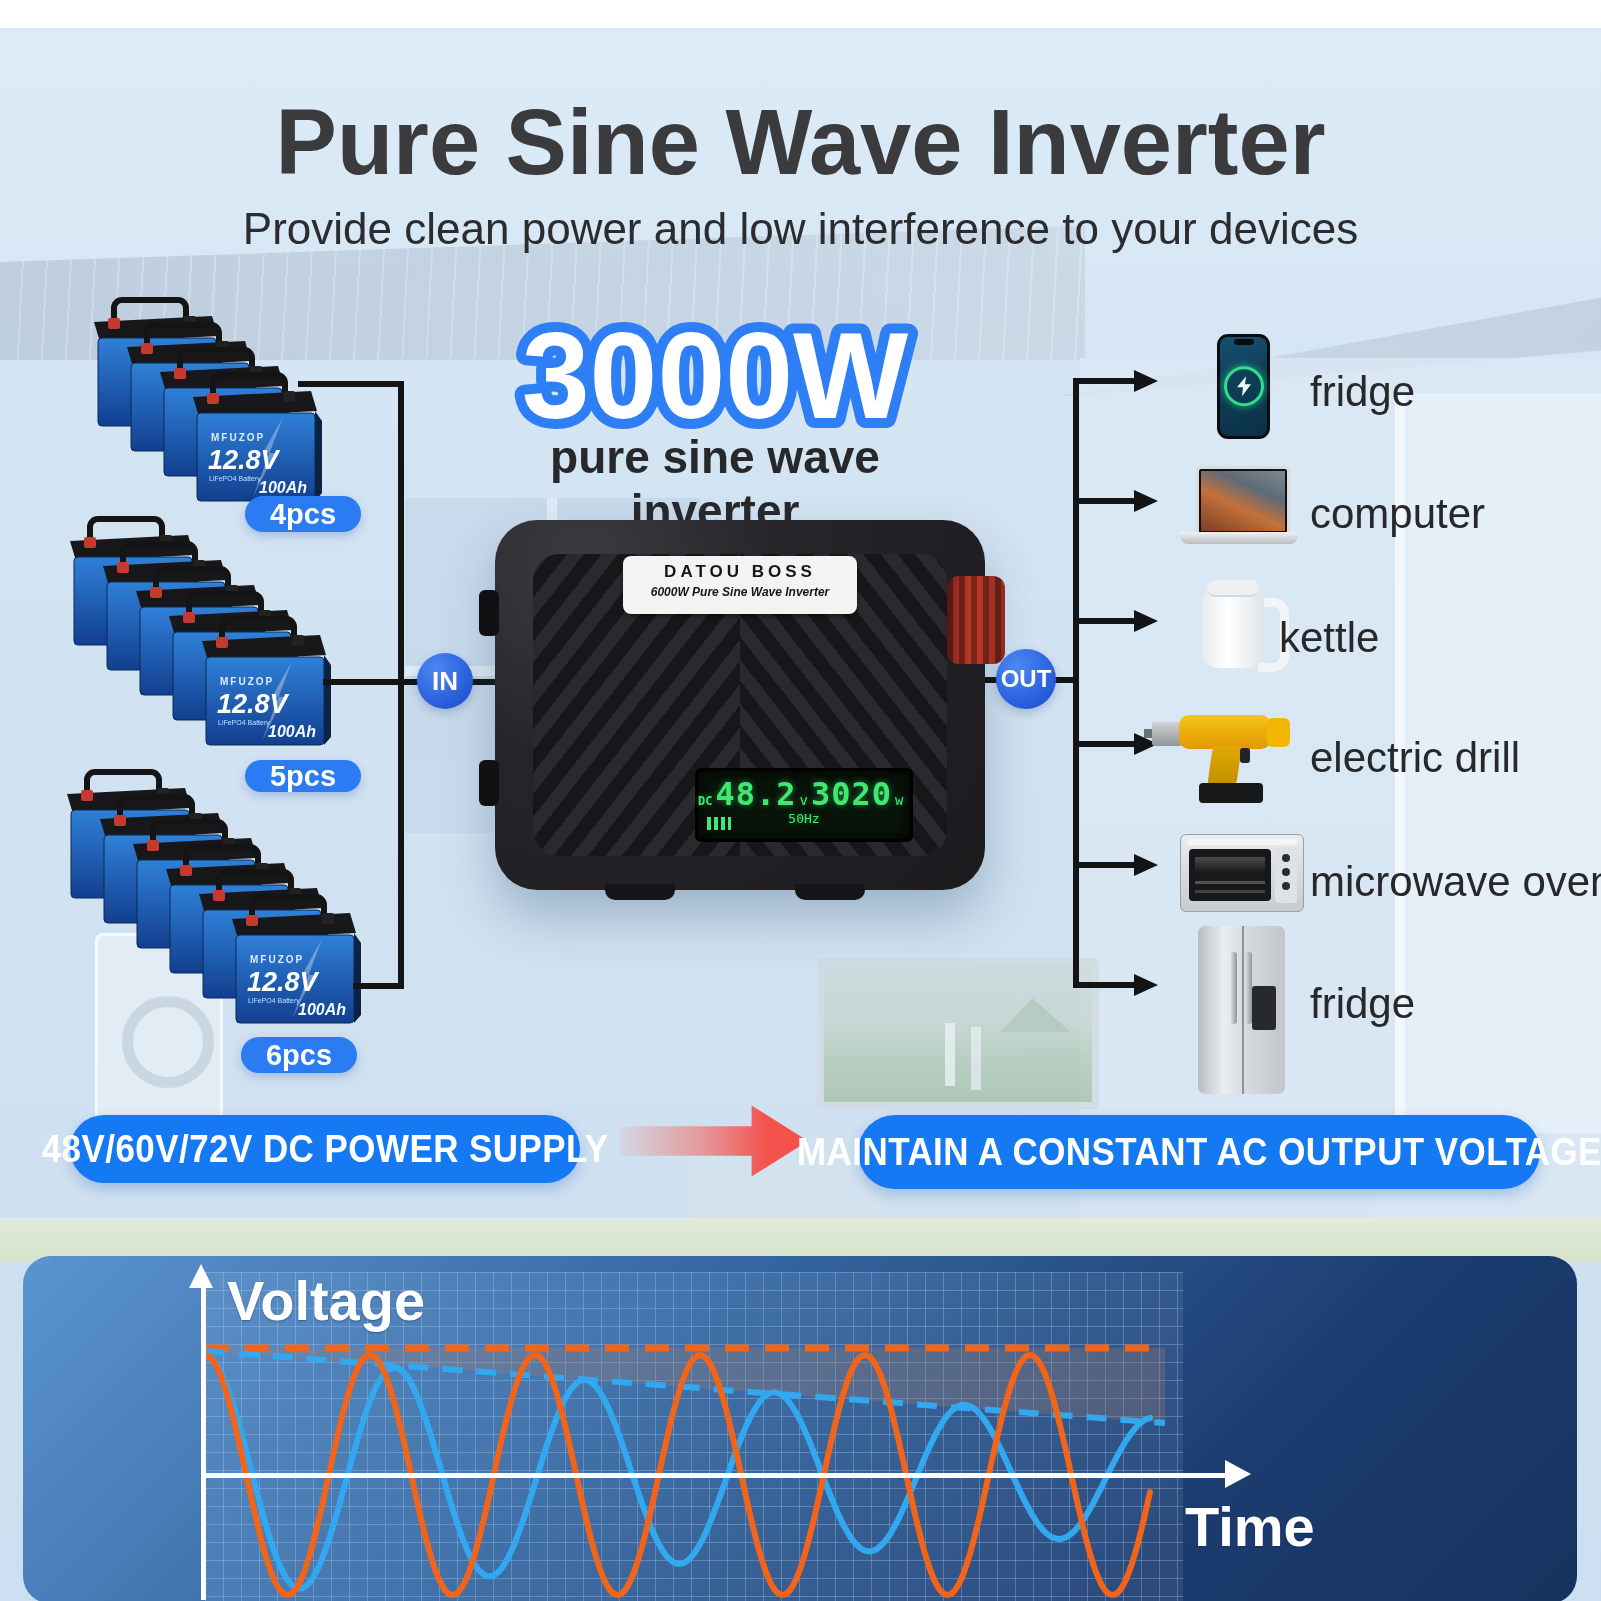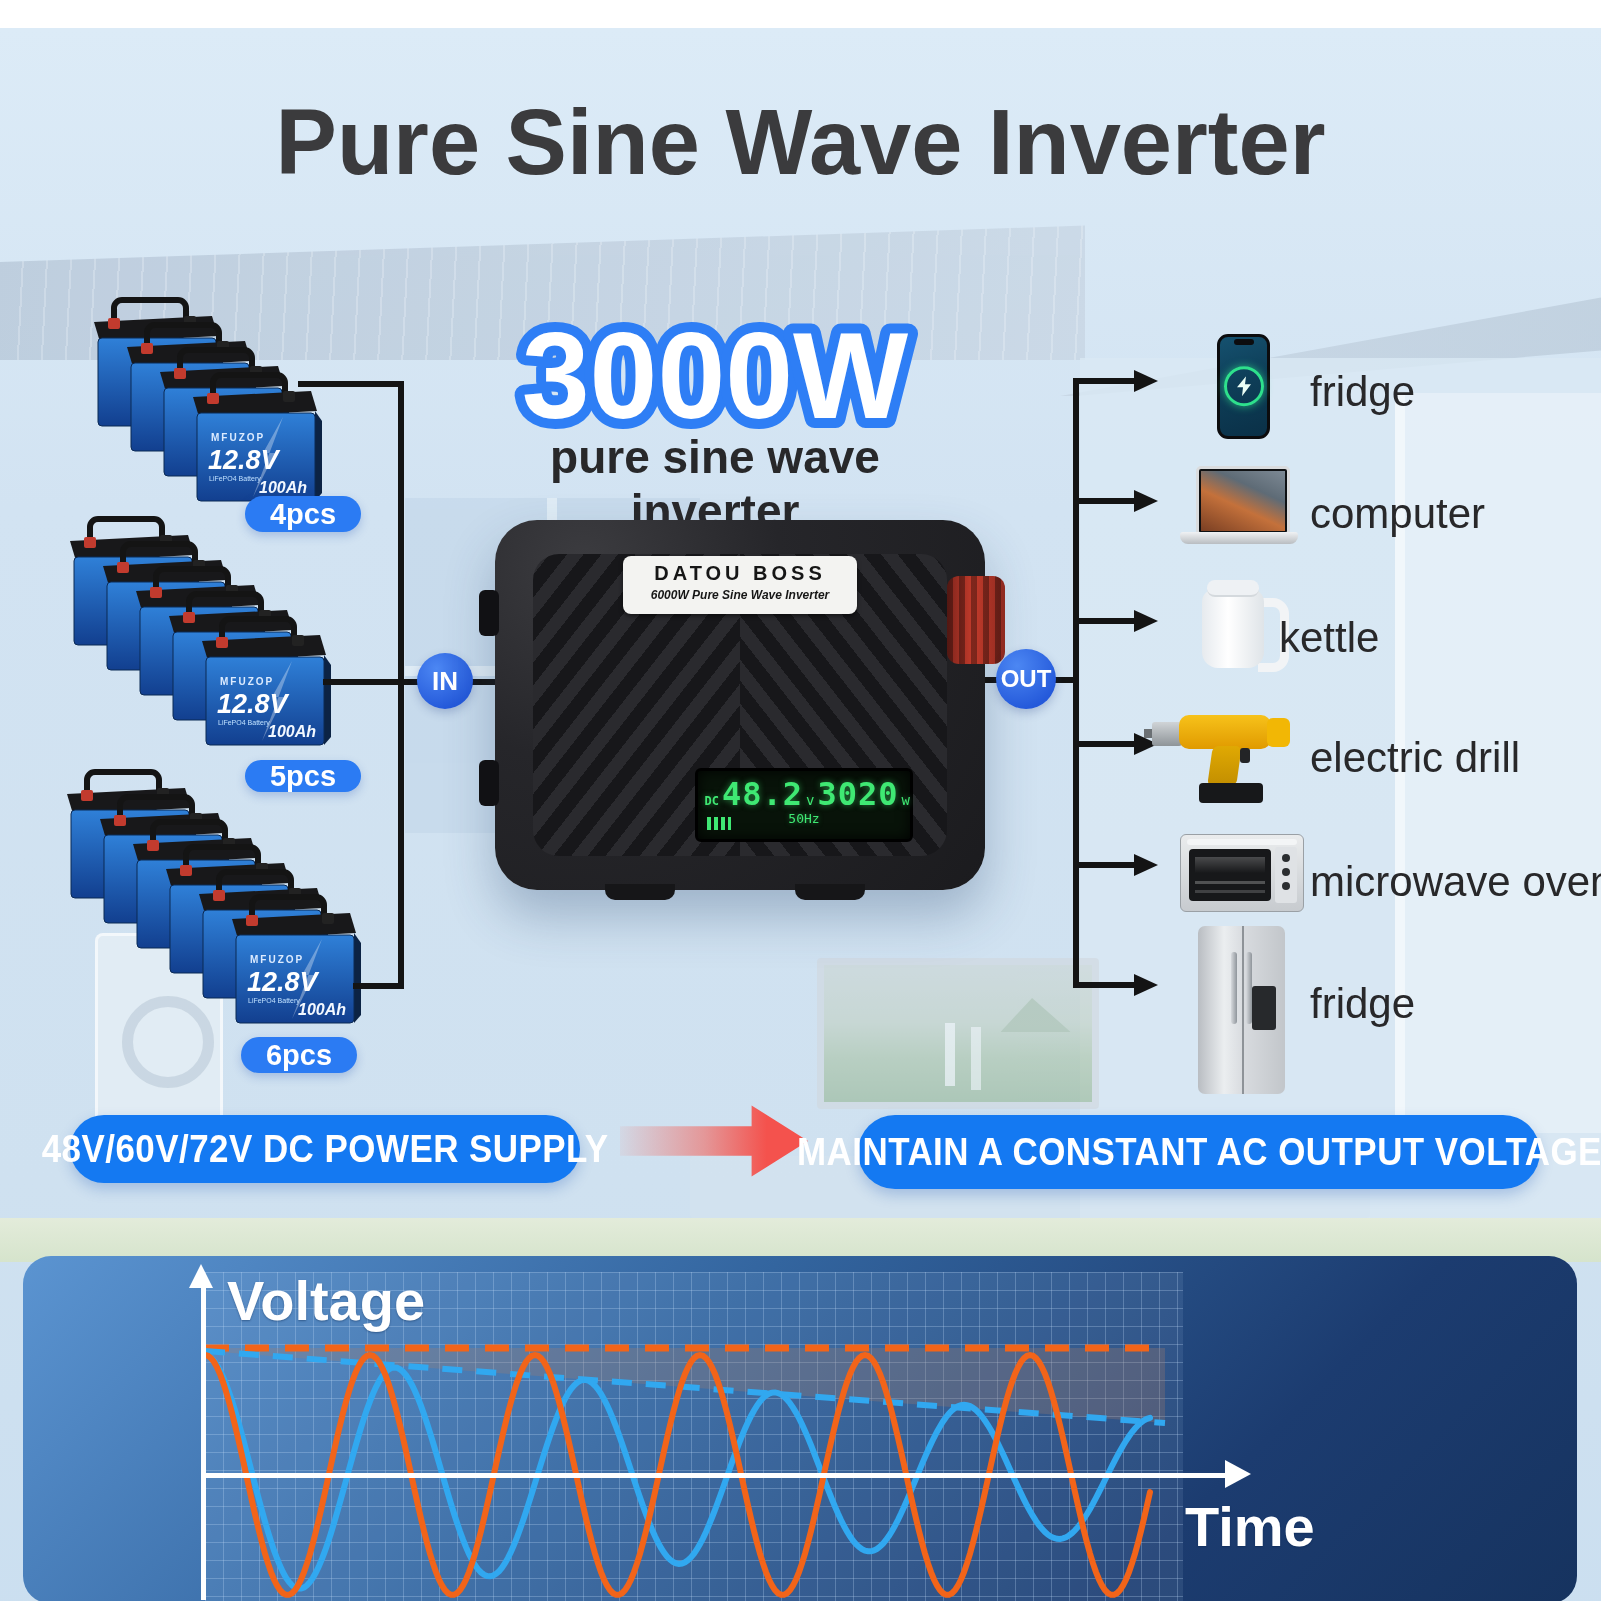--- a/index.html
+++ b/index.html
@@ -50,25 +50,25 @@
 
   
   .inverter{left:495px;top:492px;width:490px;height:370px;border-radius:42px;
     background:radial-gradient(circle at 18% 12%,#3c3c40 0%,#26262a 38%,#1b1b1e 100%);
     box-shadow:0 26px 50px rgba(40,70,110,.30);}
   .inv-texture{left:38px;top:34px;width:414px;height:302px;border-radius:26px;overflow:hidden;}
   .inv-half{top:0;width:207px;height:302px;}
   .inv-half.l{left:0;background:repeating-linear-gradient(128deg,#2a2a2e 0 13px,#17171a 13px 27px);}
   .inv-half.r{left:207px;background:repeating-linear-gradient(52deg,#2a2a2e 0 13px,#17171a 13px 27px);}
   .inv-plate{left:128px;top:36px;width:234px;height:58px;background:#f3f3f1;border-radius:8px;text-align:center;color:#161616;box-shadow:0 2px 4px rgba(0,0,0,.5);}
-  .inv-brand{margin-top:6px;font-size:20px;font-weight:700;letter-spacing:4px;}
+  .inv-brand{margin-top:6px;font-size:17px;font-weight:700;letter-spacing:4px;}
   .inv-plate-label{margin-top:3px;font-size:12px;font-weight:700;font-style:italic;}
   .lcd{left:200px;top:248px;width:212px;height:68px;background:#081309;border:3px solid #000;border-radius:6px;color:#3fe873;
     font-family:"DejaVu Sans Mono", monospace;box-shadow:inset 0 0 14px rgba(0,0,0,.9);}
-  .lcd-row1{display:flex;align-items:baseline;justify-content:flex-end;gap:3px;margin-top:4px;text-shadow:0 0 6px rgba(62,224,110,.55);}
+  .lcd-row1{display:flex;align-items:baseline;justify-content:flex-start;gap:3px;margin-top:4px;text-shadow:0 0 6px rgba(62,224,110,.55);}
   .lcd-dc{font-size:12px;font-weight:700;}
   .lcd-big{font-size:32px;font-weight:700;letter-spacing:1px;}
   .lcd-unit{font-size:14px;}
   .lcd-row2{text-align:center;font-size:13px;margin-top:-2px;text-shadow:0 0 5px rgba(62,224,110,.5);}
   .lcd-bars{position:absolute;left:9px;bottom:9px;width:24px;height:13px;background:repeating-linear-gradient(90deg,#3fe873 0 4px,rgba(0,0,0,0) 4px 7px);}
   .inv-knob{left:452px;top:56px;width:58px;height:88px;border-radius:12px;
     background:linear-gradient(90deg,#7e241c,#c23b2b 45%,#8e2a20);}
   .inv-knob::after{content:"";position:absolute;inset:0;border-radius:12px;background:repeating-linear-gradient(90deg,rgba(0,0,0,.35) 0 6px,rgba(0,0,0,0) 6px 12px);}
   .inv-foot{top:364px;width:70px;height:16px;background:#161618;border-radius:0 0 10px 10px;}
   .inv-port{left:-16px;width:20px;height:46px;background:#111114;border-radius:6px;}
@@ -133,20 +133,21 @@
   <div class="abs bg-door"></div>
   <div class="abs bg-window"></div>
   <div class="abs bg-washer"></div>
   <div class="abs bg-tv">
       <div class="abs bg-tv-img"></div>
     </div>
   <div class="abs bg-console"></div>
   <div class="abs bg-grass"></div>
 
   <div class="abs title">Pure Sine Wave Inverter</div>
+  <div class="abs subtitle">Provide clean power and low interference to your devices</div>
 
   <svg class="abs" id="batt-0" style="left:88px;top:252px;" width="239" height="235">
       <defs>
         <linearGradient id="batt-0-g" x1="0" y1="0" x2="0" y2="1">
           <stop offset="0" stop-color="#2f80d8"></stop>
           <stop offset="1" stop-color="#123f8f"></stop>
         </linearGradient>
       </defs>
       <rect x="26" y="20" width="72" height="36" rx="8" fill="none" stroke="#141414" stroke-width="6"></rect>
       <polygon points="6,42 124,36 130,56 12,62" fill="#18181a"></polygon>

